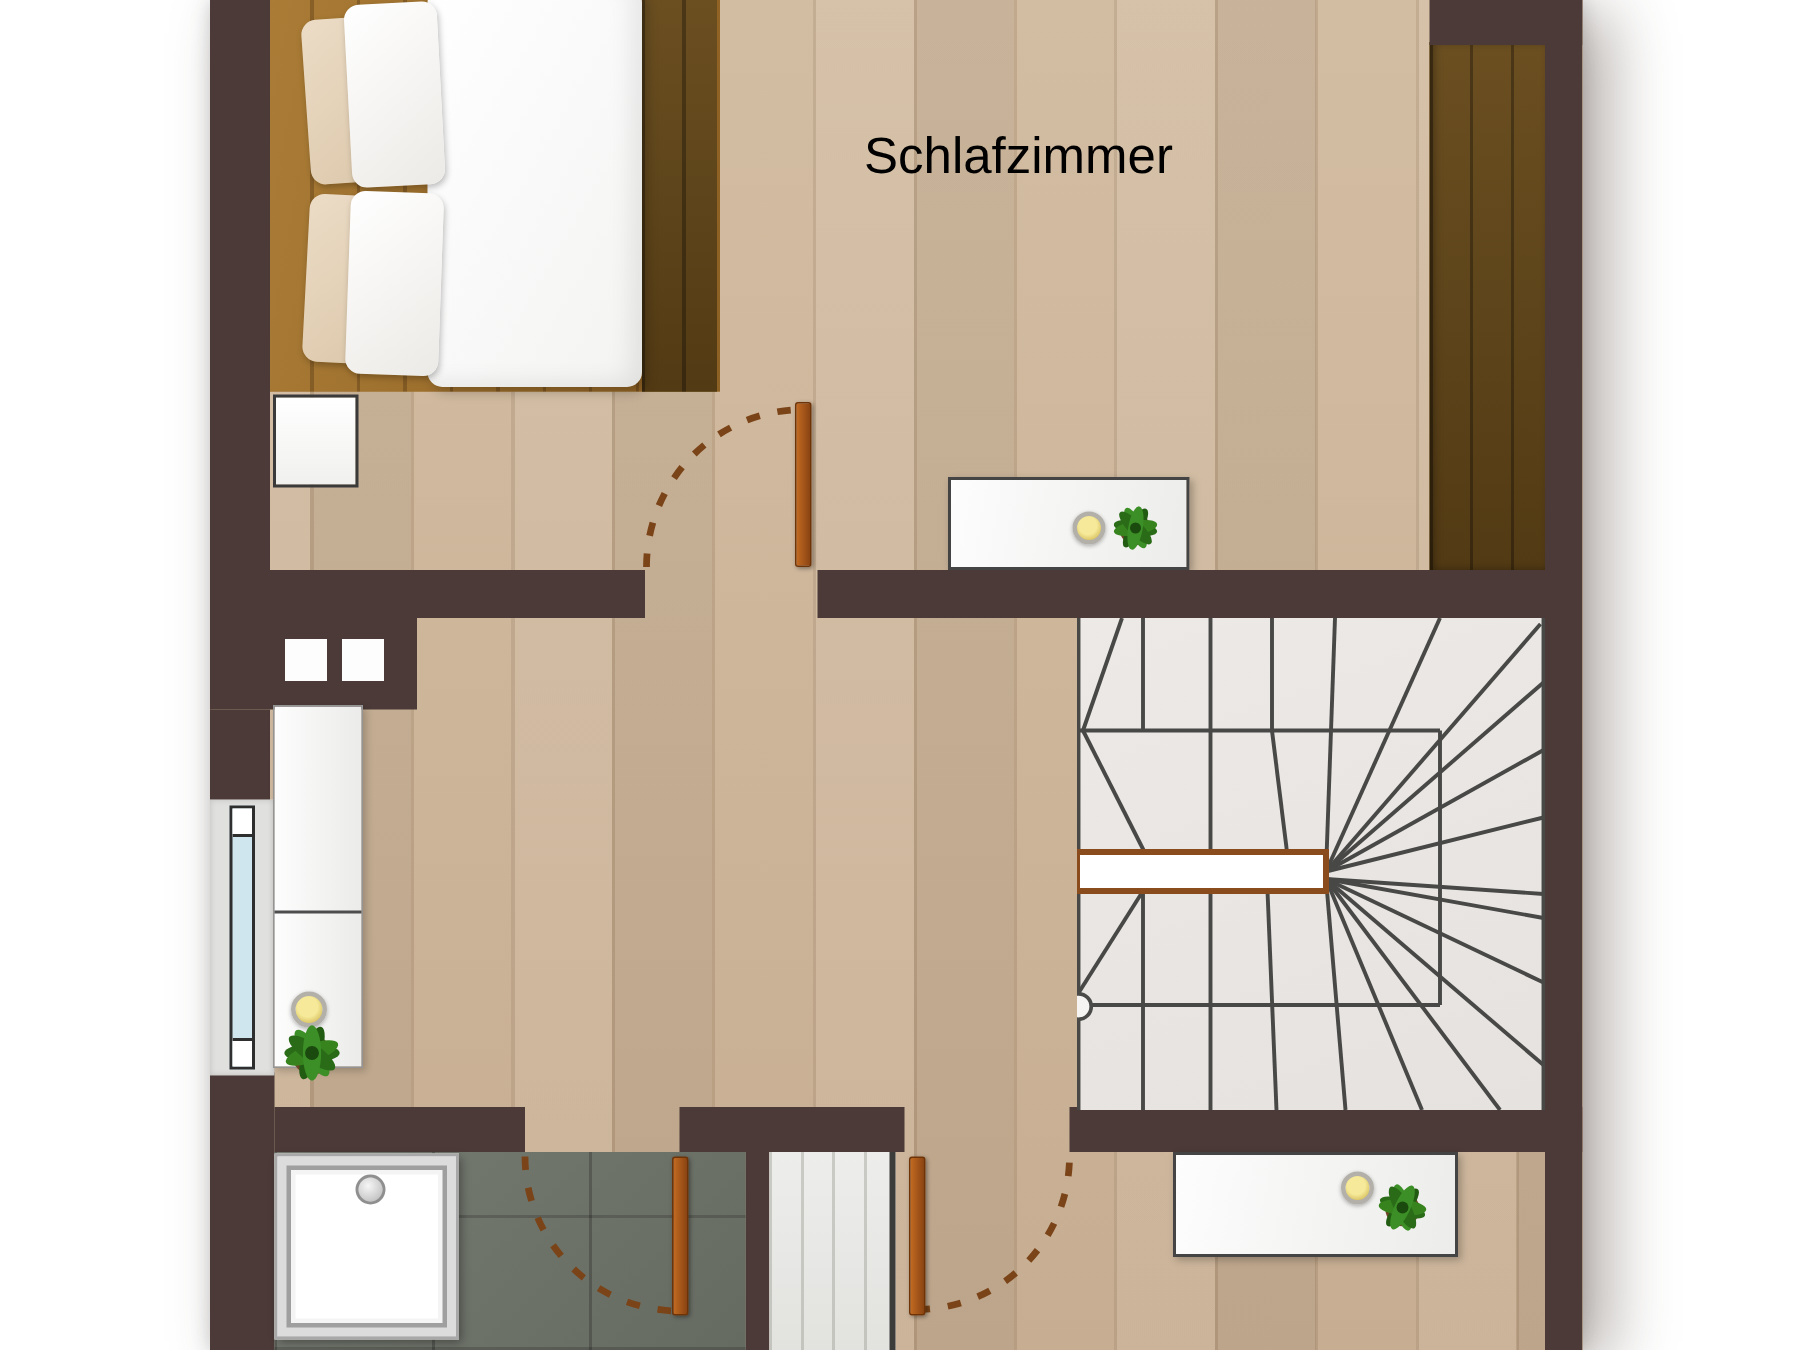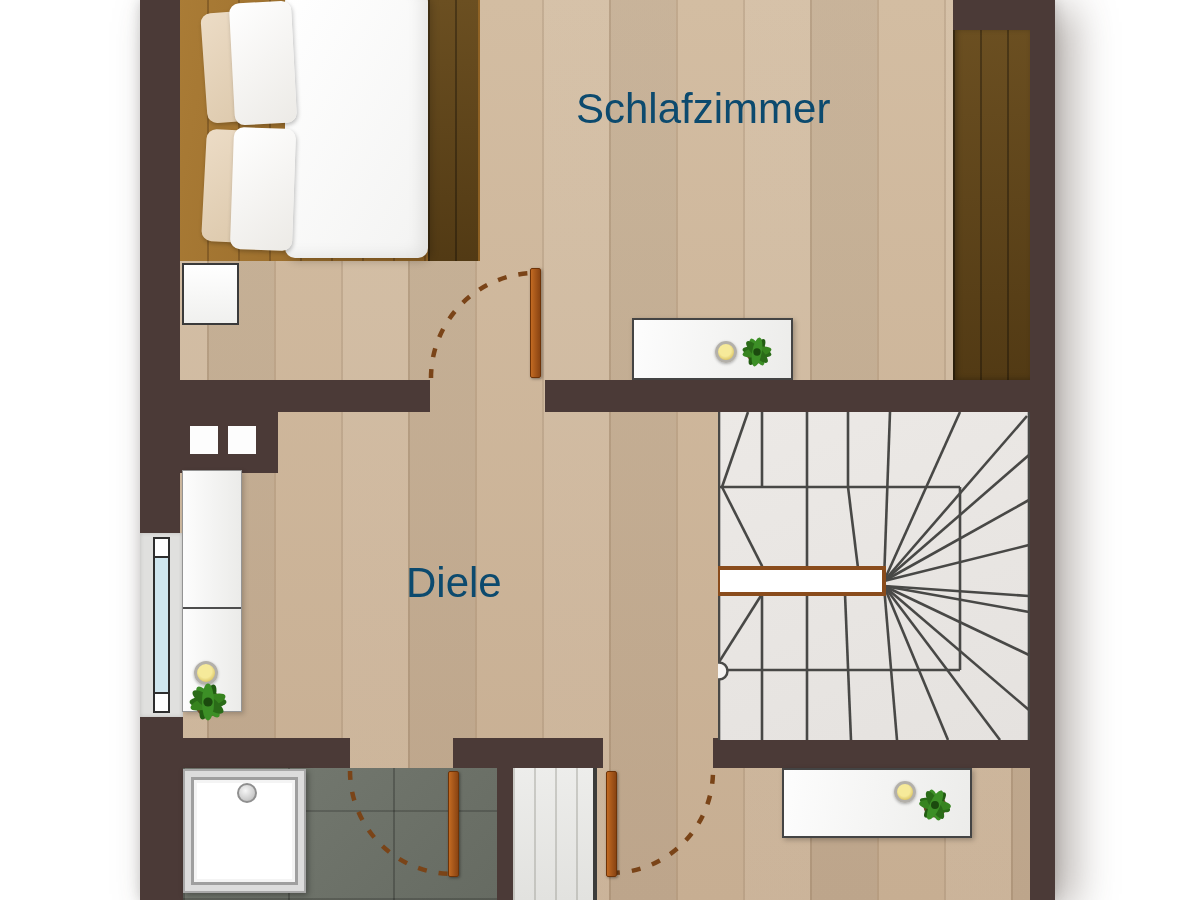--- a/index.html
+++ b/index.html
@@ -80,21 +80,21 @@
   .candle{
     border-radius:50%;
     background:radial-gradient(circle at 45% 40%, #f6ea9a 0 45%, #dcc667 75%, #c9b254 100%);
     border:3px solid #b3b0aa;box-sizing:border-box;box-shadow:0 1px 3px rgba(0,0,0,.3);
   }
   .winframe{background:var(--glass);border:2px solid #2e2e2e;box-sizing:border-box;}
   .winmullion{position:absolute;left:0;right:0;height:17px;background:#ffffff;}
   .winmullion.top{top:0;border-bottom:2px solid #2e2e2e;}
   .winmullion.bot{bottom:0;border-top:2px solid #2e2e2e;}
   .sill{background:#e0e0de;box-shadow:inset 0 0 4px rgba(0,0,0,.15);}
-  .room-label{position:absolute;color:#0c4a6e;font-size:42px;letter-spacing:0px;white-space:nowrap;text-align:right;}
+  .room-label{position:absolute;color:#000000;font-size:34px;letter-spacing:0px;white-space:nowrap;text-align:right;}
   svg{display:block;}
 </style>
 </head>
 <body>
 
 <div class="plan">
 
   <div class="abs wood" style="left:0;top:0;width:915px;height:900px;"></div>
 
   <div class="abs rug" style="left:36px;top:0;width:304px;height:261px;"></div>
@@ -228,15 +228,14 @@
     <ellipse cx="22" cy="22" rx="14" ry="4.6" fill="#2a6b18" transform="rotate(20 22 22)"></ellipse>
     <ellipse cx="22" cy="22" rx="14" ry="4.6" fill="#3c8f26" transform="rotate(75 22 22)"></ellipse>
     <ellipse cx="22" cy="22" rx="14" ry="4.6" fill="#225c12" transform="rotate(130 22 22)"></ellipse>
     <ellipse cx="22" cy="22" rx="14" ry="4.6" fill="#37841f" transform="rotate(185 22 22)"></ellipse>
     <ellipse cx="22" cy="22" rx="14" ry="4.6" fill="#2a6b18" transform="rotate(240 22 22)"></ellipse>
     <ellipse cx="22" cy="22" rx="14" ry="4.6" fill="#3c8f26" transform="rotate(295 22 22)"></ellipse>
     <circle cx="22" cy="22" r="3.5" fill="#1b4a0e"></circle>
   </svg>
 
   <div class="room-label" style="left:436px;top:85px;">Schlafzimmer</div>
-  <div class="room-label" style="left:266px;top:559px;">Diele</div>
 
 </div>
 
 </body></html>

